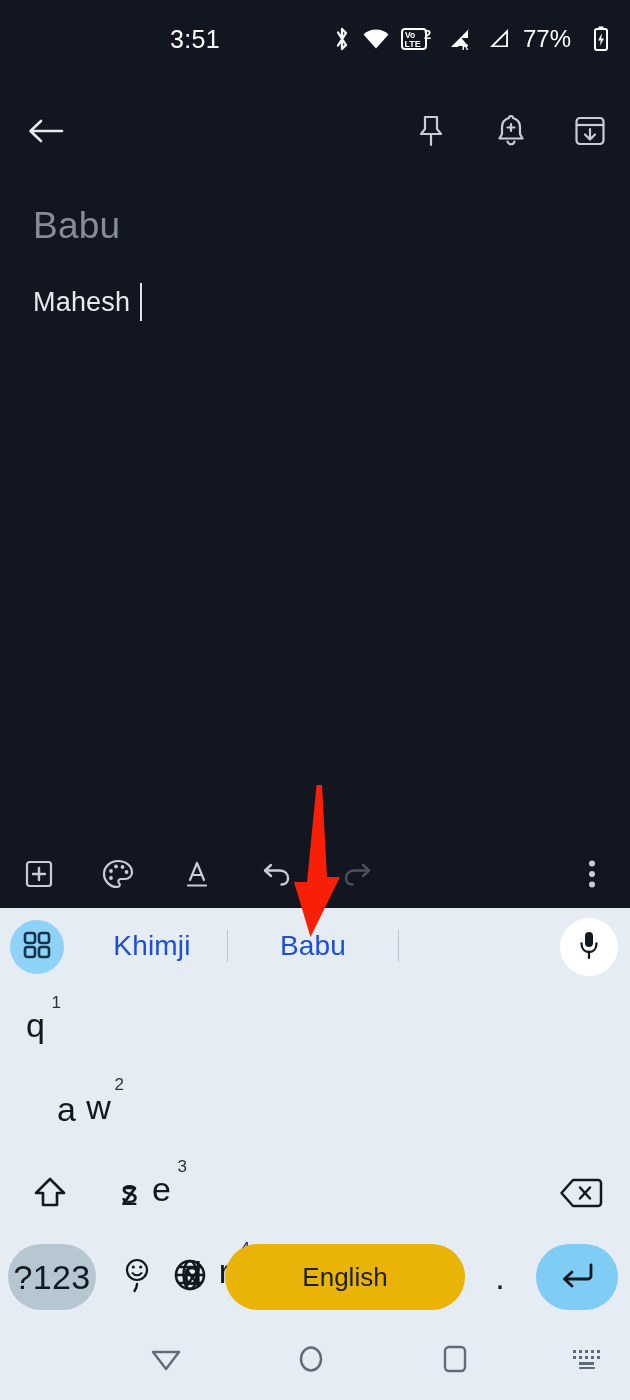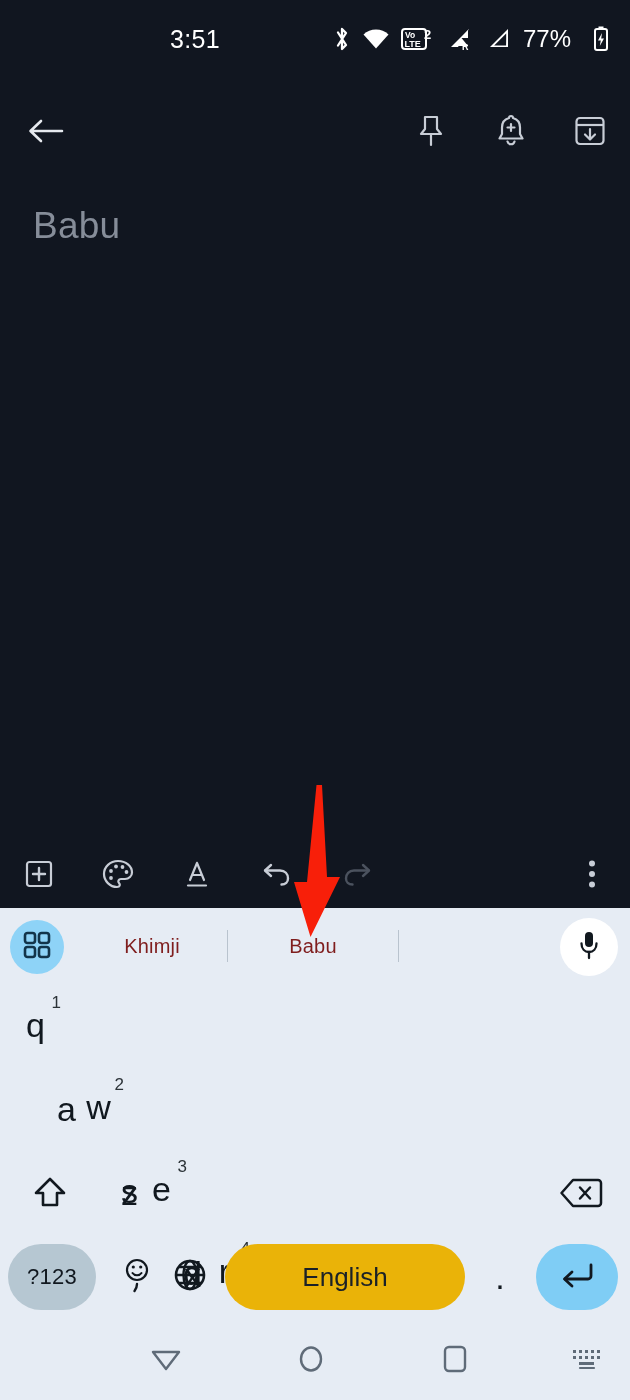--- a/index.html
+++ b/index.html
@@ -78,21 +78,21 @@
     display:flex; align-items:center; justify-content:center;
   }
   .mic-chip {
     position:absolute; right:12px; top:10px; width:58px; height:58px;
     border-radius:50%; background:#ffffff;
     display:flex; align-items:center; justify-content:center;
   }
   .sugg {
     position:absolute; top:0; height:76px;
     display:flex; align-items:center; justify-content:center;
-    font-size:20px; color:#7f1d1d; letter-spacing:.2px;
+    font-size:28px; color:#1d4ed8; letter-spacing:.2px;
   }
   .sugg-0 { left:78px;  width:148px; }
   .sugg-1 { left:237px; width:152px; }
   .sugg-2 { left:400px; width:152px; }
   .divider {
     position:absolute; top:22px; width:1px; height:32px; background:#b9c3ce;
   }
   .div-0 { left:227px; }
   .div-1 { left:398px; }
 
@@ -113,21 +113,21 @@
   }
   .key-letter { position:relative; width:63px; }
   .key svg { display:block; }
 
   .pill {
     position:absolute; top:8px; height:66px; border-radius:33px;
     display:flex; align-items:center; justify-content:center;
   }
   .key-123 {
     left:8px; width:88px; background:#b6c7d2;
-    font-size:22px; color:#11181f; letter-spacing:.3px;
+    font-size:34px; color:#11181f; letter-spacing:.3px;
   }
   .key-space {
     left:225px; width:240px; background:#eab308;
     font-size:26px; color:#1b2127;
   }
   .key-enter {
     right:12px; width:82px; background:#7fcdf5;
   }
   .key-plain {
     position:absolute; top:8px; height:66px;
@@ -247,20 +247,24 @@
           <path d="M4 11 H30" fill="none" stroke="#c8cdd6" stroke-width="2.2"></path>
           <path d="M17 15 V25 M12 20.5 L17 25.5 L22 20.5" fill="none" stroke="#c8cdd6" stroke-width="2.2" stroke-linecap="round" stroke-linejoin="round"></path>
         </svg>
       </span>
     </div>
 
   </div>
 
   <div class="note-area">
     <div class="note-title">Babu</div>
+    <div class="note-body-line">
+      <span>Mahesh </span>
+      <span class="caret"></span>
+    </div>
   </div>
 
   <div class="note-toolbar">
 
     <div class="tb" style="left:12px;">
       <span>
         <svg width="32" height="32" viewBox="0 0 32 32">
           <rect x="4" y="4" width="24" height="24" rx="2.5" fill="none" stroke="#c8cdd6" stroke-width="2.2"></rect>
           <path d="M16 10 V22 M10 16 H22" fill="none" stroke="#c8cdd6" stroke-width="2.4" stroke-linecap="round"></path>
         </svg>

